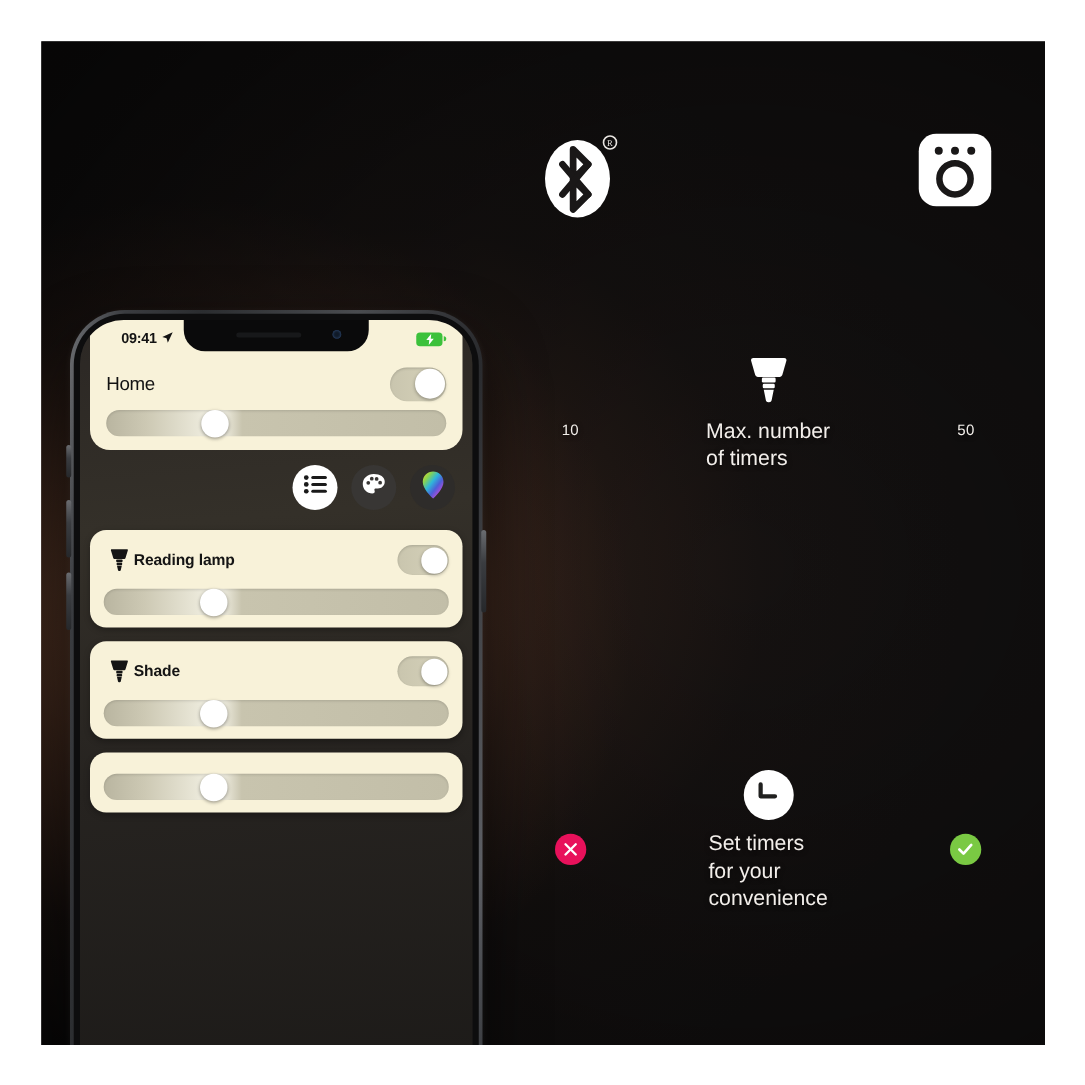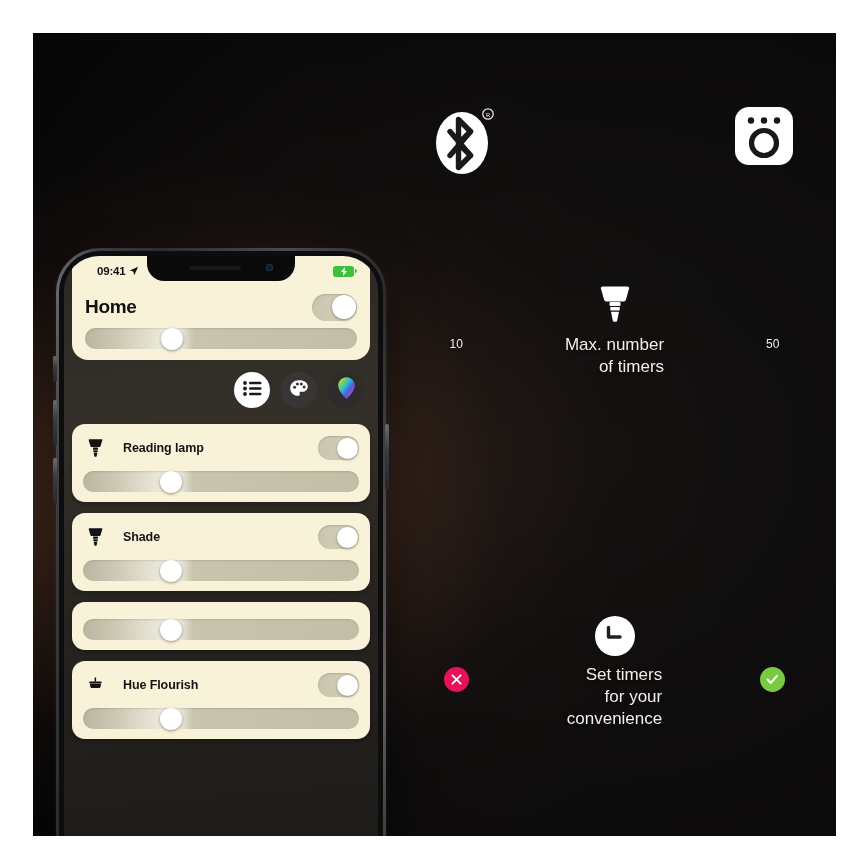--- a/index.html
+++ b/index.html
@@ -148,21 +148,21 @@
   .bat-tip {
     width: 2px; height: 4px; border-radius: 0 2px 2px 0;
     background: #3cc13b; margin-left: 1px;
   }
   .home-row {
     position: absolute; left: 13px; right: 13px; top: 34px;
     height: 34px;
     display: flex; align-items: center; justify-content: space-between;
   }
   .home-title {
-    font-size: 19px; font-weight: bold; color: #121212;
+    font-size: 15px; font-weight: normal; color: #121212;
     letter-spacing: -0.3px;
   }
 
   
   .toggle {
     position: relative;
     width: 45px; height: 27px; border-radius: 14px;
     background: linear-gradient(90deg,#c9c5ae 0%,#d7d3bb 100%);
     box-shadow: inset 0 1px 2px rgba(0,0,0,0.16);
     flex: none;
@@ -214,21 +214,21 @@
   .light-card {
     background: #f8f2d9;
     border-radius: 13px;
     margin-bottom: 11px;
     padding: 9px 11px 10px 11px;
     box-shadow: 0 2px 5px rgba(0,0,0,0.28);
   }
   .lc-top {
     display: flex; align-items: center;
     height: 30px;
-    gap: 16px;
+    gap: 0;
   }
   .lc-icon {
     width: 24px; flex: none;
     display: flex; align-items: center; justify-content: center;
   }
   .lc-name {
     flex: 1;
     font-size: 12.5px; font-weight: bold; color: #141414;
     letter-spacing: -0.1px;
   }
@@ -265,21 +265,21 @@
     display: flex; flex-direction: column; align-items: center;
   }
   .cval {
     font-size: 12px; color: #f2eeea; font-weight: normal;
     letter-spacing: 0.2px; text-align: left;
     text-shadow: 0 1px 4px rgba(0,0,0,0.6);
   }
   .clabel {
     margin-top: 7px;
     font-size: 17px; line-height: 1.28;
-    color: #f2eeea; text-align: right;
+    color: #f2eeea; text-align: left;
     text-shadow: 0 1px 4px rgba(0,0,0,0.6);
   }
   .cicon { height: 44px; display: flex; align-items: flex-end; justify-content: center; }
 
   .badge {
     width: 25px; height: 25px; border-radius: 50%;
     display: flex; align-items: center; justify-content: center;
   }
   .badge.no  { background: #e8115b; }
   .badge.yes { background: #7ac943; }
@@ -429,38 +429,20 @@
               </div>
             </div>
 
             <div class="light-card">
               <div class="slider lc-slider">
                 <div class="sknob" style="left:32%"></div>
               </div>
             </div>
 
 
-            <div class="light-card">
-              <div class="lc-top">
-                <span class="lc-icon">
-                  <svg width="19" height="16" viewBox="0 0 19 16">
-                    <rect x="8.6" y="0.5" width="1.5" height="4.2" fill="#141414"></rect>
-                    <rect x="3.2" y="4.4" width="12.5" height="1.9" rx="0.9" fill="#141414"></rect>
-                    <path d="M4.6 6.6h9.7c.5 0 .8.4.7.9l-.5 2.6c-.1.5-.5.8-1 .8H5.4c-.5 0-.9-.3-1-.8l-.5-2.6c-.1-.5.2-.9.7-.9z" fill="#141414"></path>
-                  </svg>
-                </span>
-                <span class="lc-name">Hue Flourish</span>
-                <div class="toggle sm">
-                  <div class="knob"></div>
-                </div>
-              </div>
-              <div class="slider lc-slider">
-                <div class="sknob" style="left:32%"></div>
-              </div>
-            </div>
 
           </div>
         </div>
       </div>
     </div>
 
     <div class="compare">
 
       <div class="logos">
         <div class="logo-slot">

